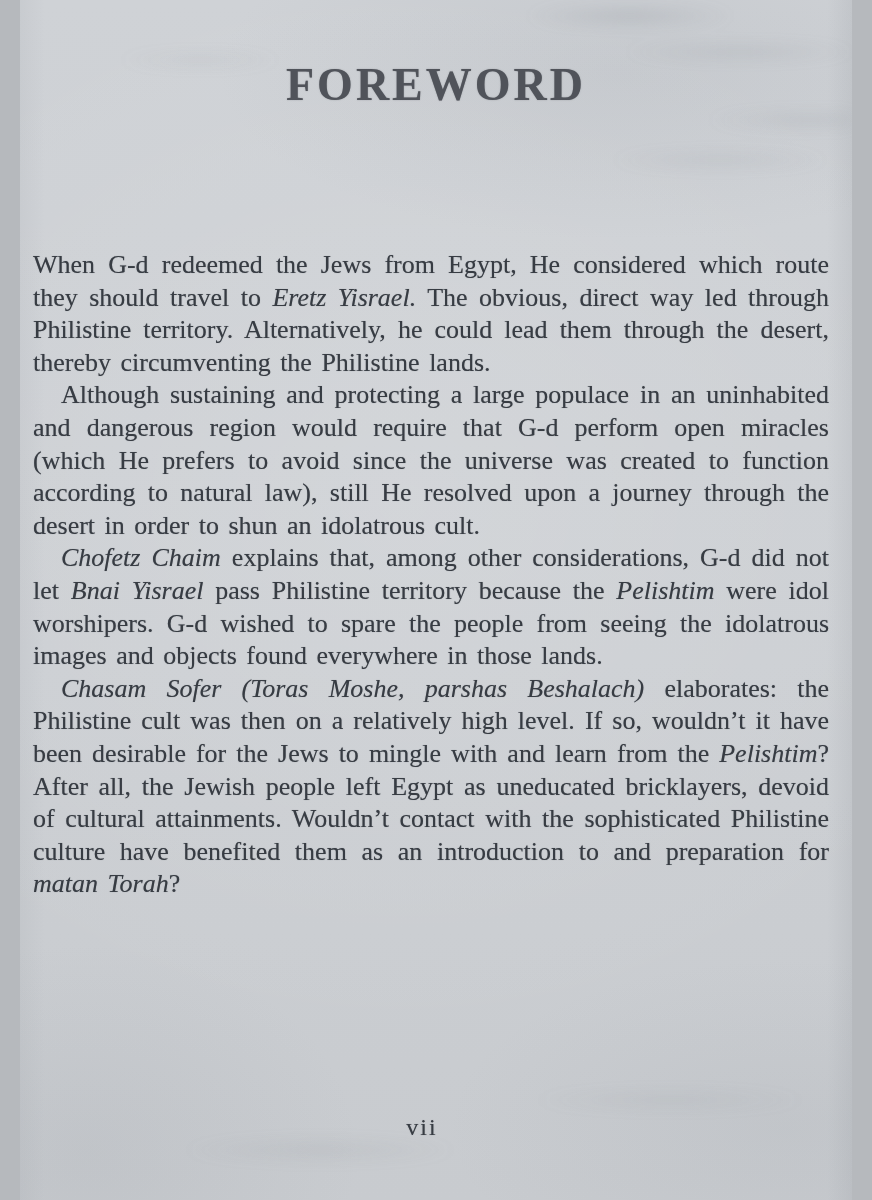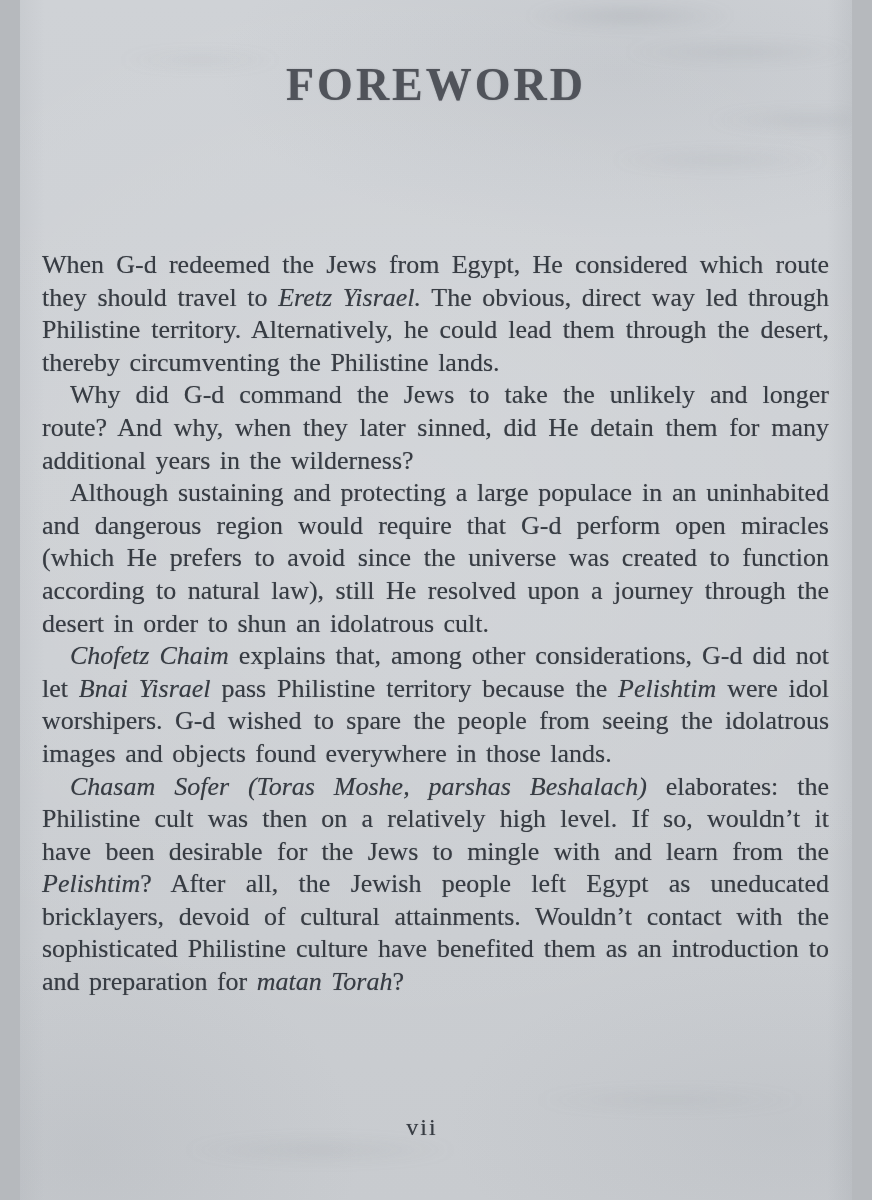--- a/index.html
+++ b/index.html
@@ -60,21 +60,21 @@
     margin: 0;
     font-size: 27px;
     font-weight: 700;
     word-spacing: 7px;
     color: var(--ink, #373c43);
     text-shadow: 0 0 0.8px rgba(55,60,67,0.6);
   }
   .body-text {
     position: absolute;
     top: 249px;
-    left: 22px;
+    left: 13px;
     right: 23px;
     font-size: 26px;
     line-height: 32.6px;
     text-align: justify;
     word-spacing: 3px;
     text-shadow: 0 0 0.8px rgba(55,60,67,0.5);
   }
   .body-text p {
     margin: 0;
   }
@@ -99,21 +99,20 @@
 </head>
 <body>
 
 <div class="page">
   <h1 class="title">FOREWORD</h1>
 
 
   <div class="body-text">
     <div>
         <p class=""><span>When G-d redeemed the Jews from Egypt, He considered which route they should travel to </span><em>Eretz Yisrael.</em><span> The obvious, direct way led through Philistine territory. Alternatively, he could lead them through the desert, thereby circumventing the Philistine lands.</span></p>
-        <p class="indent"><span>Why did G-d command the Jews to take the unlikely and longer route? And why, when they later sinned, did He detain them for many additional years in the wilderness?</span></p>
         <p class="indent"><span>Although sustaining and protecting a large populace in an uninhabited and dangerous region would require that G-d perform open miracles (which He prefers to avoid since the universe was created to function according to natural law), still He resolved upon a journey through the desert in order to shun an idolatrous cult.</span></p>
         <p class="indent"><em>Chofetz Chaim</em><span> explains that, among other considerations, G-d did not let </span><em>Bnai Yisrael</em><span> pass Philistine territory because the </span><em>Pelishtim</em><span> were idol worshipers. G-d wished to spare the people from seeing the idolatrous images and objects found everywhere in those lands.</span></p>
         <p class="indent"><em>Chasam Sofer (Toras Moshe, parshas Beshalach)</em><span> elaborates: the Philistine cult was then on a relatively high level. If so, wouldn’t it have been desirable for the Jews to mingle with and learn from the </span><em>Pelishtim</em><span>? After all, the Jewish people left Egypt as uneducated bricklayers, devoid of cultural attainments. Wouldn’t contact with the sophisticated Philistine culture have benefited them as an introduction to and preparation for </span><em>matan Torah</em><span>?</span></p>
       </div>
   </div>
 
   <div class="page-number">vii</div>
 </div>
 
 </body></html>

